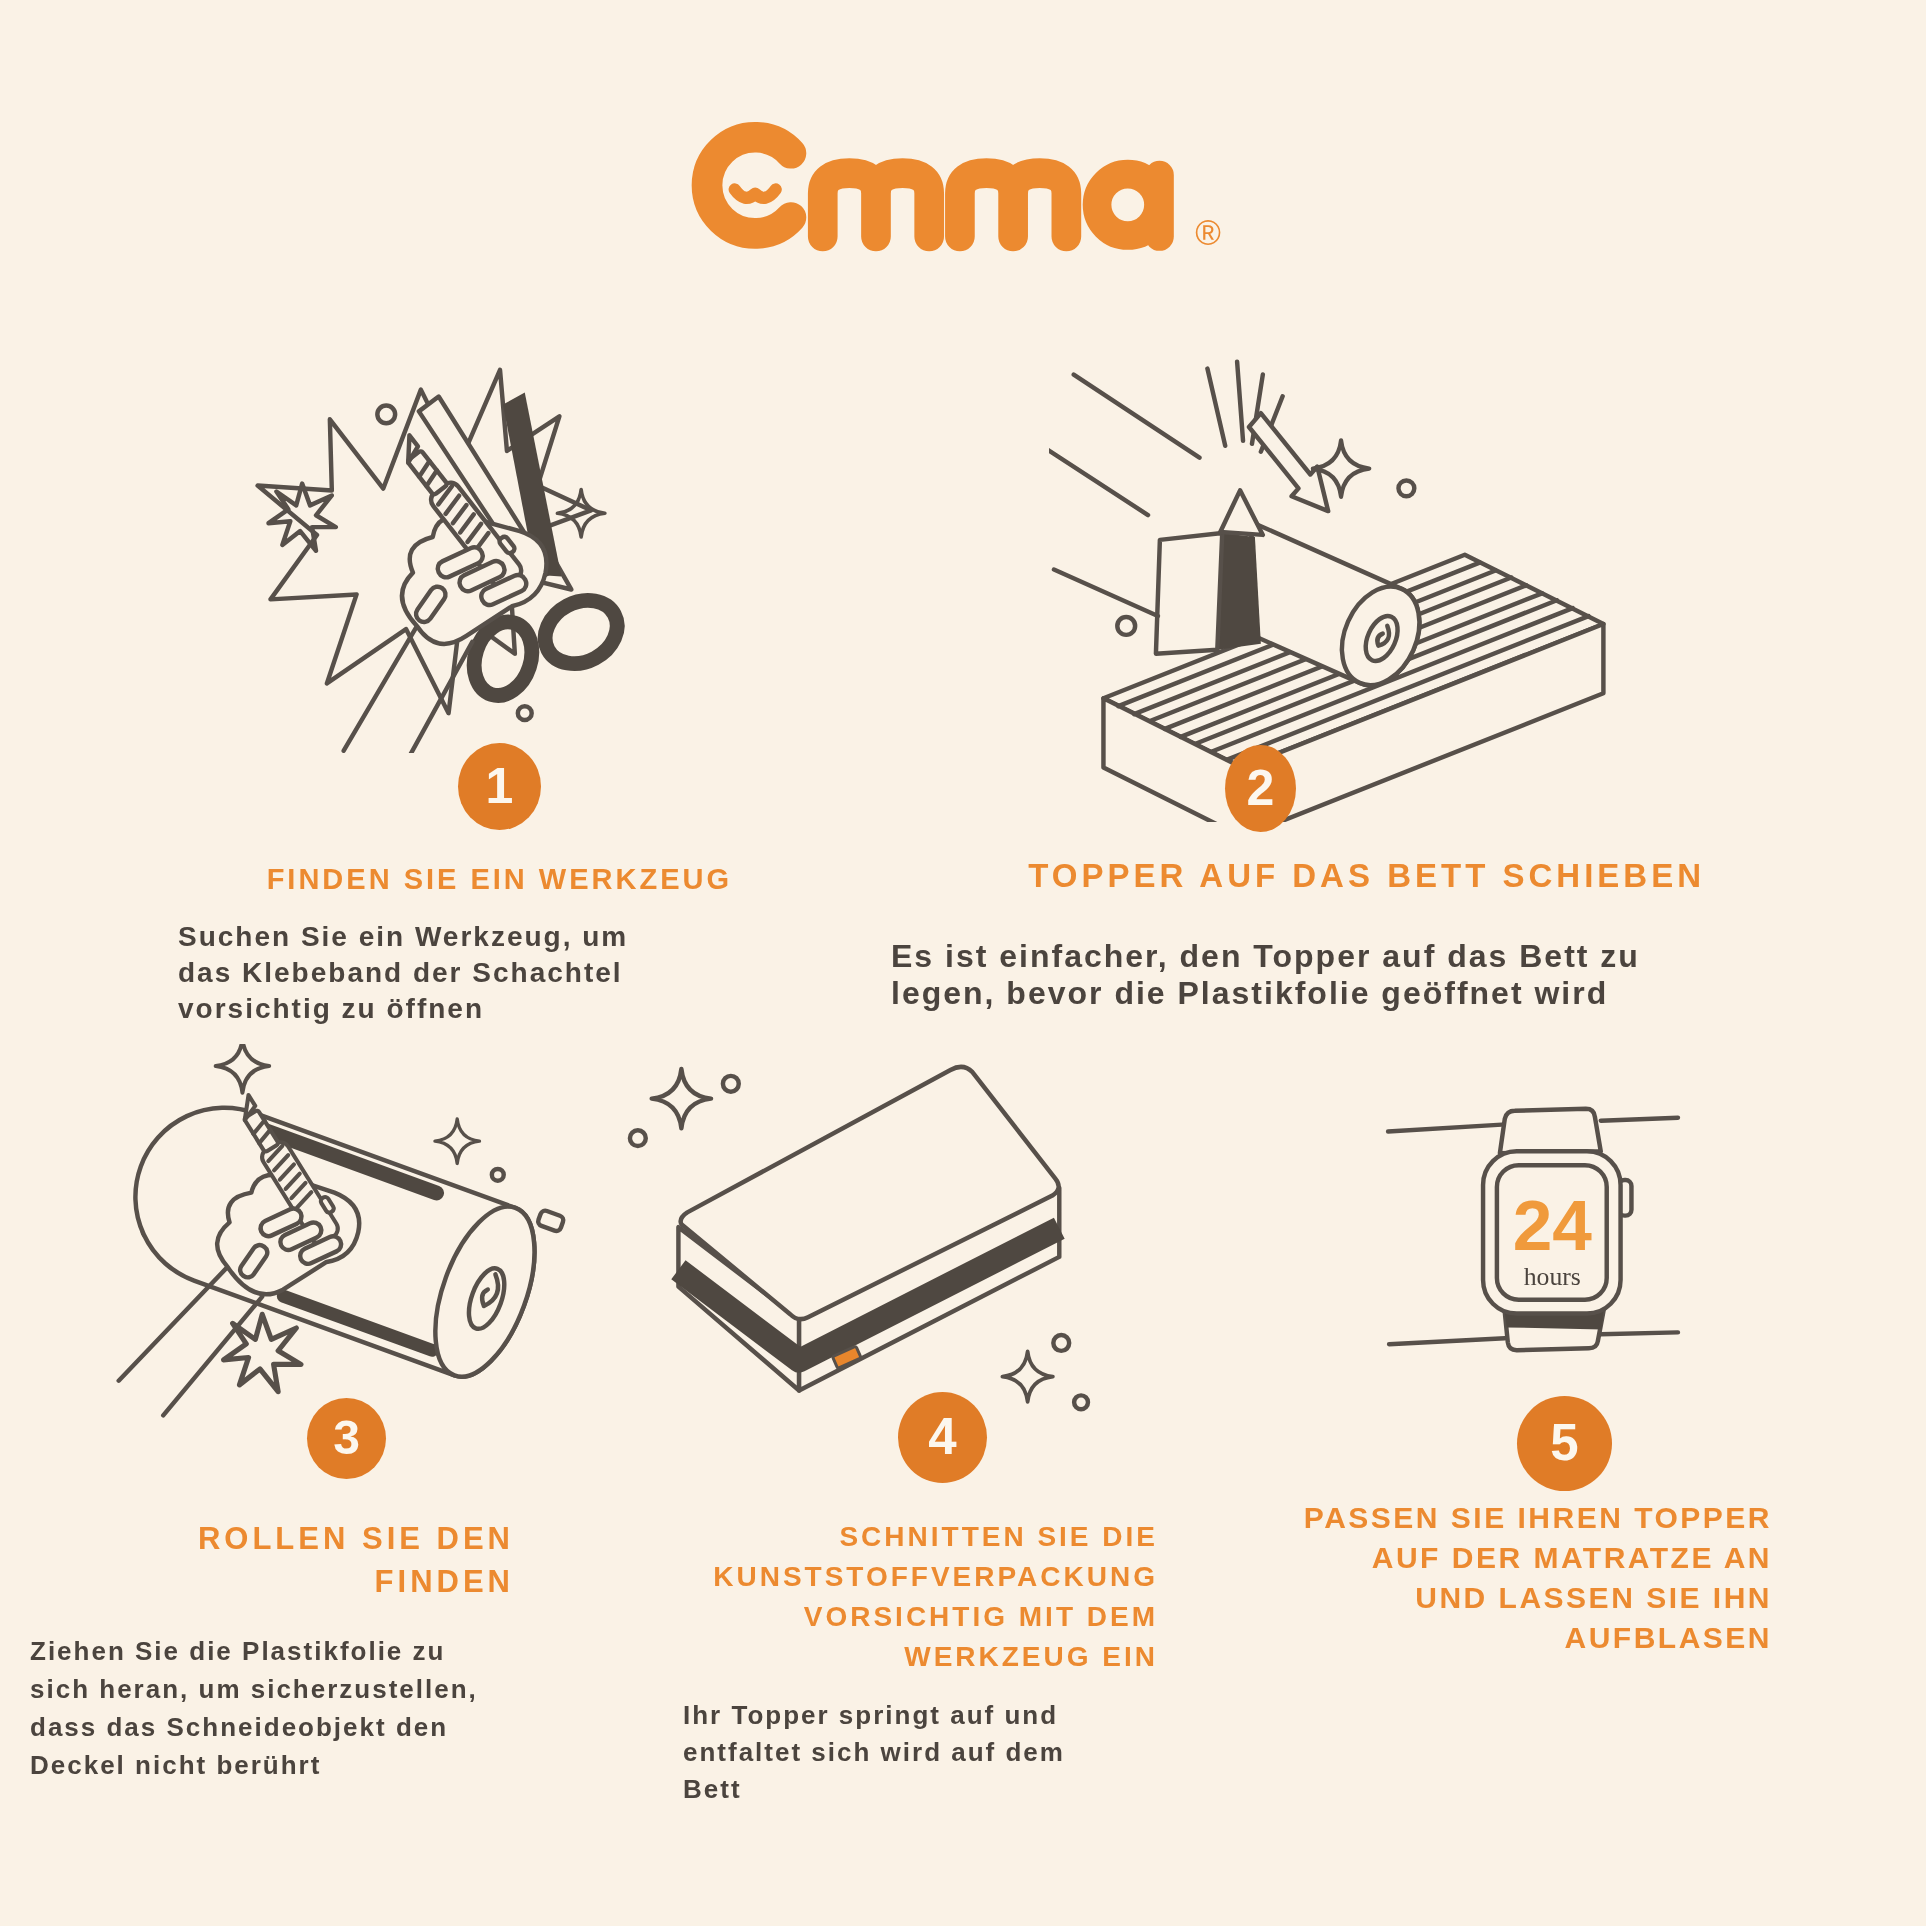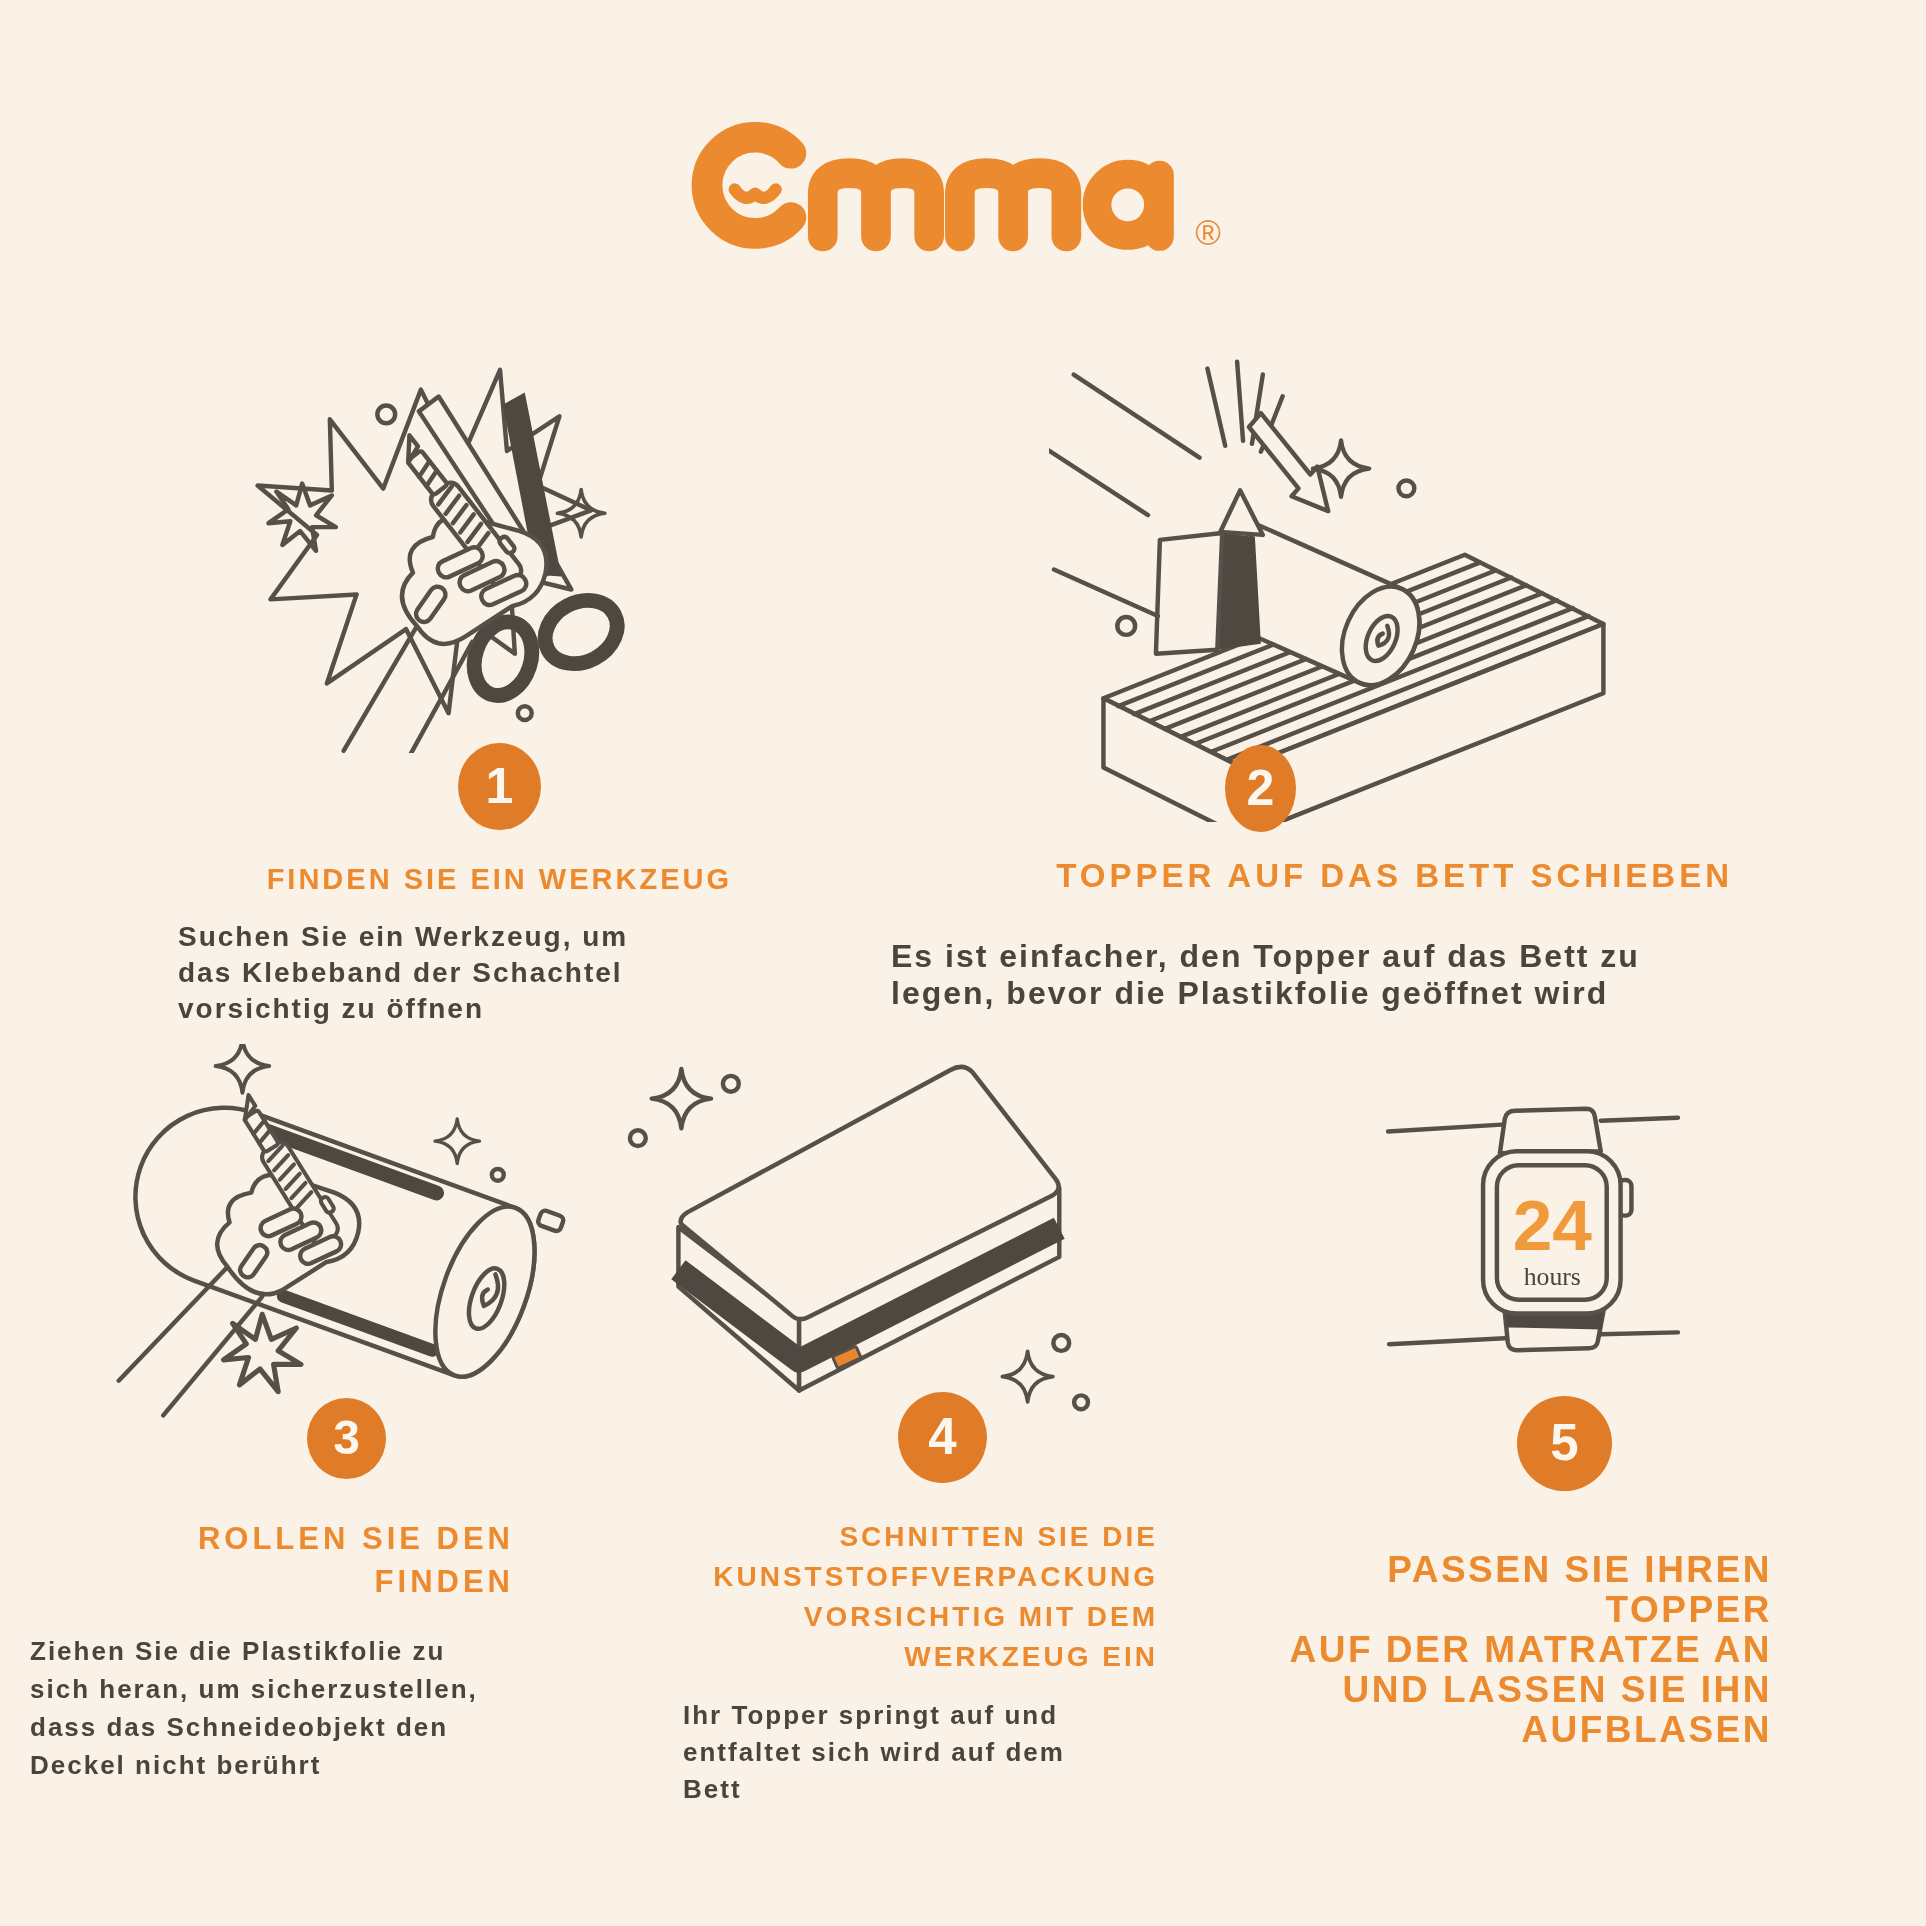--- a/index.html
+++ b/index.html
@@ -179,38 +179,38 @@
     </div>
   <div class="badge" style="left:1517px;top:1396px;width:95px;height:95px;font-size:51px">
       <span>5</span>
     </div>
 
   <div class="step-title" style="left:178px;top:863px;width:554px;font-size:29px;letter-spacing:3px">FINDEN SIE EIN WERKZEUG</div>
   <div class="step-desc" style="left:178px;top:919px;width:554px;font-size:28px;line-height:36px;letter-spacing:2px">Suchen Sie ein Werkzeug, um
 das Klebeband der Schachtel
 vorsichtig zu öffnen</div>
 
-  <div class="step-title" style="left:941px;top:857px;width:792px;font-size:33px;letter-spacing:4px">TOPPER AUF DAS BETT SCHIEBEN</div>
+  <div class="step-title" style="left:913px;top:857px;width:792px;font-size:33px;letter-spacing:4px">TOPPER AUF DAS BETT SCHIEBEN</div>
   <div class="step-desc" style="left:891px;top:938px;width:891px;font-size:32px;line-height:37px;letter-spacing:2px">Es ist einfacher, den Topper auf das Bett zu
 legen, bevor die Plastikfolie geöffnet wird</div>
 
   <div class="step-title" style="left:59px;top:1517px;width:455px;font-size:31px;line-height:43px;letter-spacing:4px">ROLLEN SIE DEN
 FINDEN</div>
   <div class="step-desc" style="left:30px;top:1632px;width:515px;font-size:26px;line-height:38px;letter-spacing:2px">Ziehen Sie die Plastikfolie zu
 sich heran, um sicherzustellen,
 dass das Schneideobjekt den
 Deckel nicht berührt</div>
 
   <div class="step-title" style="left:663px;top:1517px;width:495px;font-size:28px;line-height:40px;letter-spacing:3px">SCHNITTEN SIE DIE
 KUNSTSTOFFVERPACKUNG
 VORSICHTIG MIT DEM
 WERKZEUG EIN</div>
   <div class="step-desc" style="left:683px;top:1697px;width:455px;font-size:26px;line-height:37px;letter-spacing:2px">Ihr Topper springt auf und
 entfaltet sich wird auf dem
 Bett</div>
 
-  <div class="step-title" style="left:1277px;top:1550px;width:495px;font-size:37px;line-height:40px;letter-spacing:2.5px">PASSEN SIE IHREN TOPPER
+  <div class="step-title" style="left:1277px;top:1498px;width:495px;font-size:30px;line-height:40px;letter-spacing:2.5px">PASSEN SIE IHREN TOPPER
 AUF DER MATRATZE AN
 UND LASSEN SIE IHN
 AUFBLASEN</div>
 
 </div>
 
 
 </body></html>

